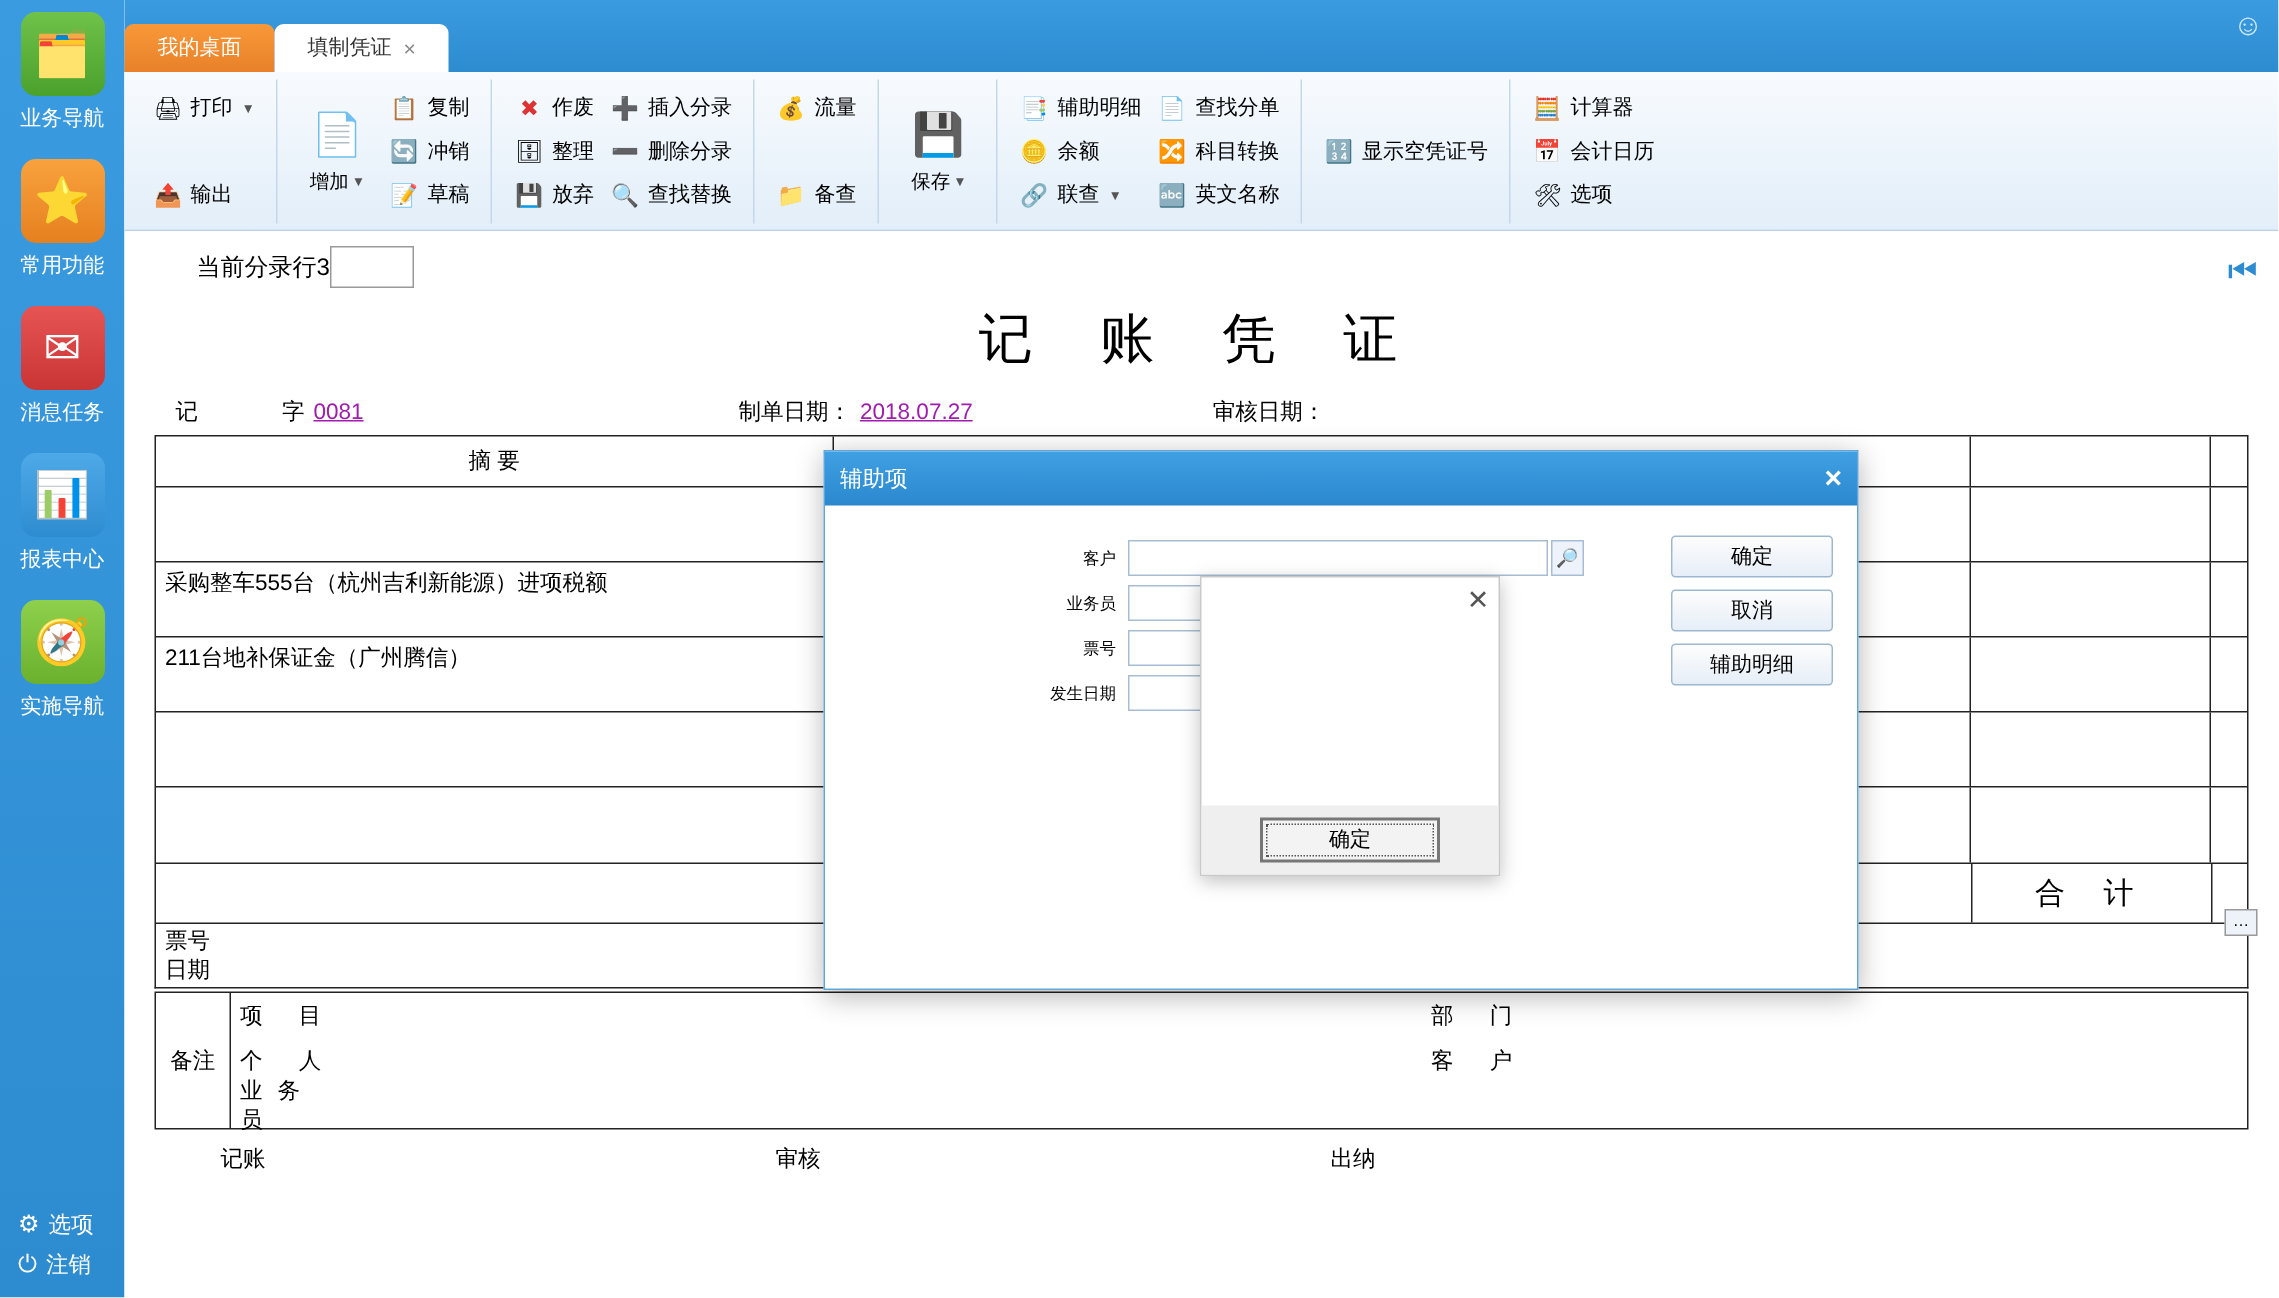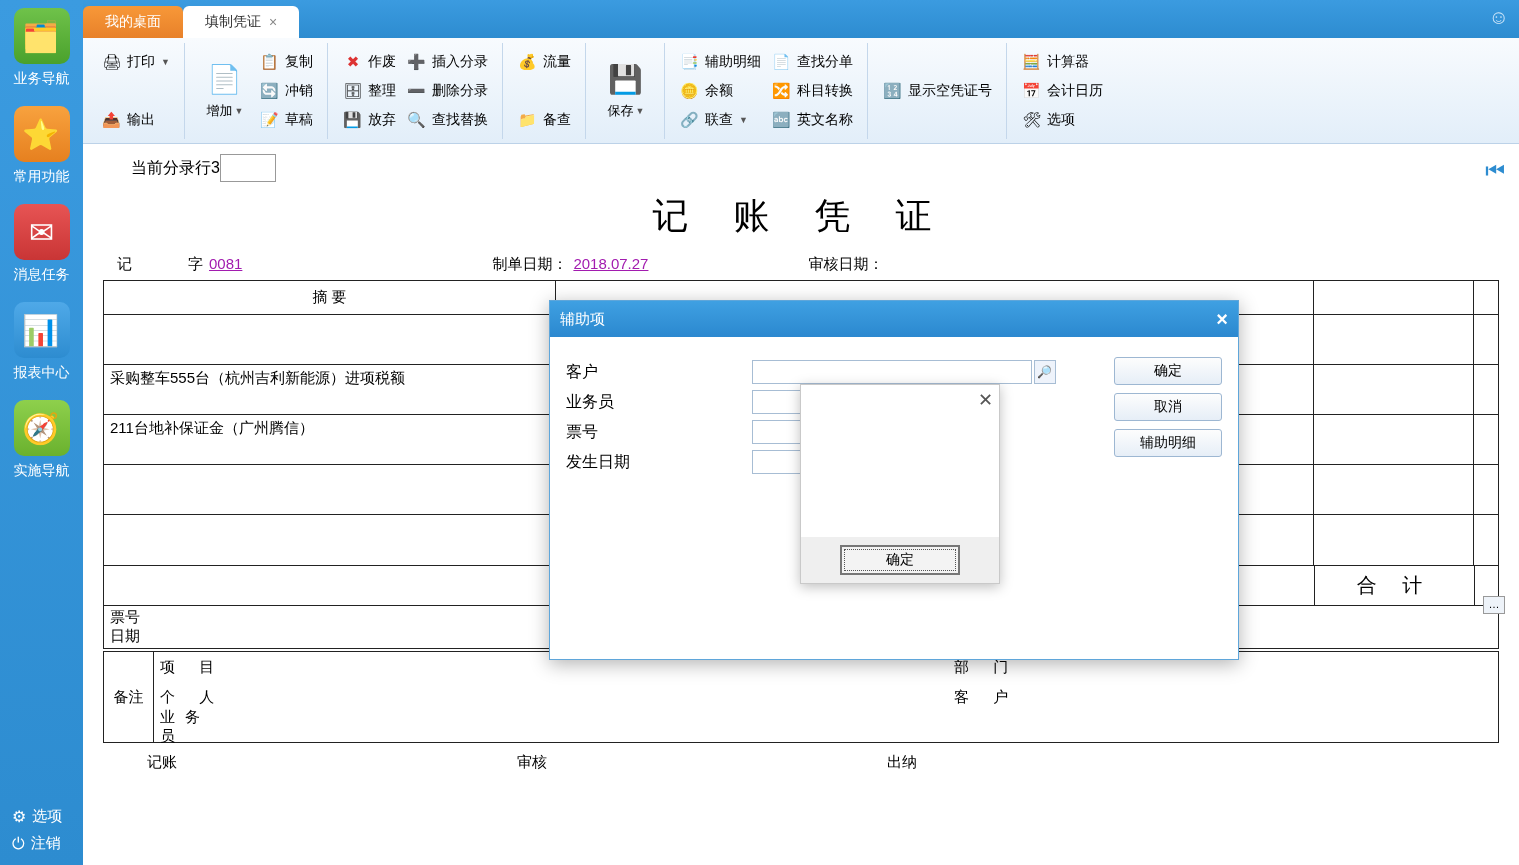--- a/index.html
+++ b/index.html
@@ -14,21 +14,21 @@
     .sidebar-label { font-size: 14px; text-align: center; }
     .sidebar-spacer { flex: 1; }
     .sidebar-bottom { width: 100%; padding: 0 4px 8px 10px; }
     .sidebar-bottom-item { display: flex; align-items: center; gap: 6px; padding: 4px 2px; cursor: pointer; font-size: 15px; }
     .sidebar-bottom-icon { font-size: 16px; }
     
     
     .main { flex: 1; display: flex; flex-direction: column; background: #fff; }
     
     
-    .tabbar { height: 38px; background: linear-gradient(to bottom, #3b9be0, #2d8cd0); display: flex; align-items: flex-end; padding-left: 0; position: relative; }
+    .tabbar { height: 48px; background: linear-gradient(to bottom, #3b9be0, #2d8cd0); display: flex; align-items: flex-end; padding-left: 0; position: relative; }
     .tab { height: 32px; padding: 0 22px; display: flex; align-items: center; gap: 8px; border-radius: 6px 6px 0 0; font-size: 14px; cursor: pointer; }
     .tab-inactive { background: linear-gradient(to bottom, #f89838, #e8812a); color: #fff; }
     .tab-active { background: #fff; color: #333; }
     .tab-close { font-size: 14px; color: #888; cursor: pointer; }
     .smiley { position: absolute; right: 10px; top: 6px; color: #cfe6f9; font-size: 20px; }
     
     
     .ribbon { height: 106px; background: linear-gradient(to bottom, #f8fbfe, #e2eef9); border-bottom: 1px solid #bcd2e8; display: flex; align-items: center; padding: 4px 6px; gap: 2px; }
     .ribbon-group { display: flex; align-items: center; height: 96px; border-right: 1px solid #c4d7eb; padding: 0 8px; }
     .ribbon-big-btn { display: flex; flex-direction: column; align-items: center; justify-content: center; width: 60px; height: 90px; cursor: pointer; gap: 4px; }
@@ -82,21 +82,21 @@
     
     .vsign { display:flex; margin: 10px 6px 0 50px; font-size: 15px; gap: 340px; }
     
     
     .dialog { position: absolute; left: 549px; top: 300px; width: 690px; height: 360px; background: #fff; border: 1px solid #5fa6da; box-shadow: 0 4px 18px rgba(0,0,0,0.3); }
     .dialog-title { height: 36px; background: linear-gradient(to bottom, #3fa0e2, #2b88cf); color: #fff; display:flex; align-items:center; padding: 0 10px; font-size: 15px; }
     .dialog-close { margin-left: auto; color: #fff; font-size: 20px; cursor:pointer; font-weight:bold; }
     .dialog-body { padding: 20px 16px; display:flex; gap: 16px; }
     .dialog-form { flex:1; }
     .dialog-form-row { display:flex; align-items:center; height: 30px; margin-bottom: 0; }
-    .dialog-form-label { width: 186px; font-size: 16px; padding-right: 8px; }
+    .dialog-form-label { width: 186px; text-align: right; font-size: 11px; padding-right: 8px; }
     .dialog-form-input { width: 280px; height: 24px; border: 1px solid #a7bdd4; }
     .dialog-form-lookup { width:22px; height:24px; border:1px solid #a7bdd4; background:#eef3fb; margin-left:2px; cursor:pointer; display:inline-flex; align-items:center; justify-content:center; font-size:12px; color:#2d8cd0; }
     .dialog-btns { display:flex; flex-direction:column; gap: 8px; width: 108px; }
     .dbtn { height: 28px; border: 1px solid #9db7d2; background: linear-gradient(to bottom,#fdfdfd,#e6eef7); border-radius: 3px; cursor:pointer; font-size:14px; }
     
     
     .popup { position:absolute; left: 800px; top: 384px; width: 200px; height: 200px; background:#fff; border:1px solid #c9c9c9; box-shadow: 0 3px 12px rgba(0,0,0,0.25); }
     .popup-close { position:absolute; right:6px; top:4px; font-size:18px; color:#555; cursor:pointer; }
     .popup-footer { position:absolute; bottom:0; left:0; right:0; height:46px; background:#efefef; display:flex; align-items:center; justify-content:center; }
     .popup-ok { width: 120px; height: 30px; border: 2px solid #777; background: #f3f3f3; cursor:pointer; font-size:14px; outline: 1px dotted #555; outline-offset: -5px; }

